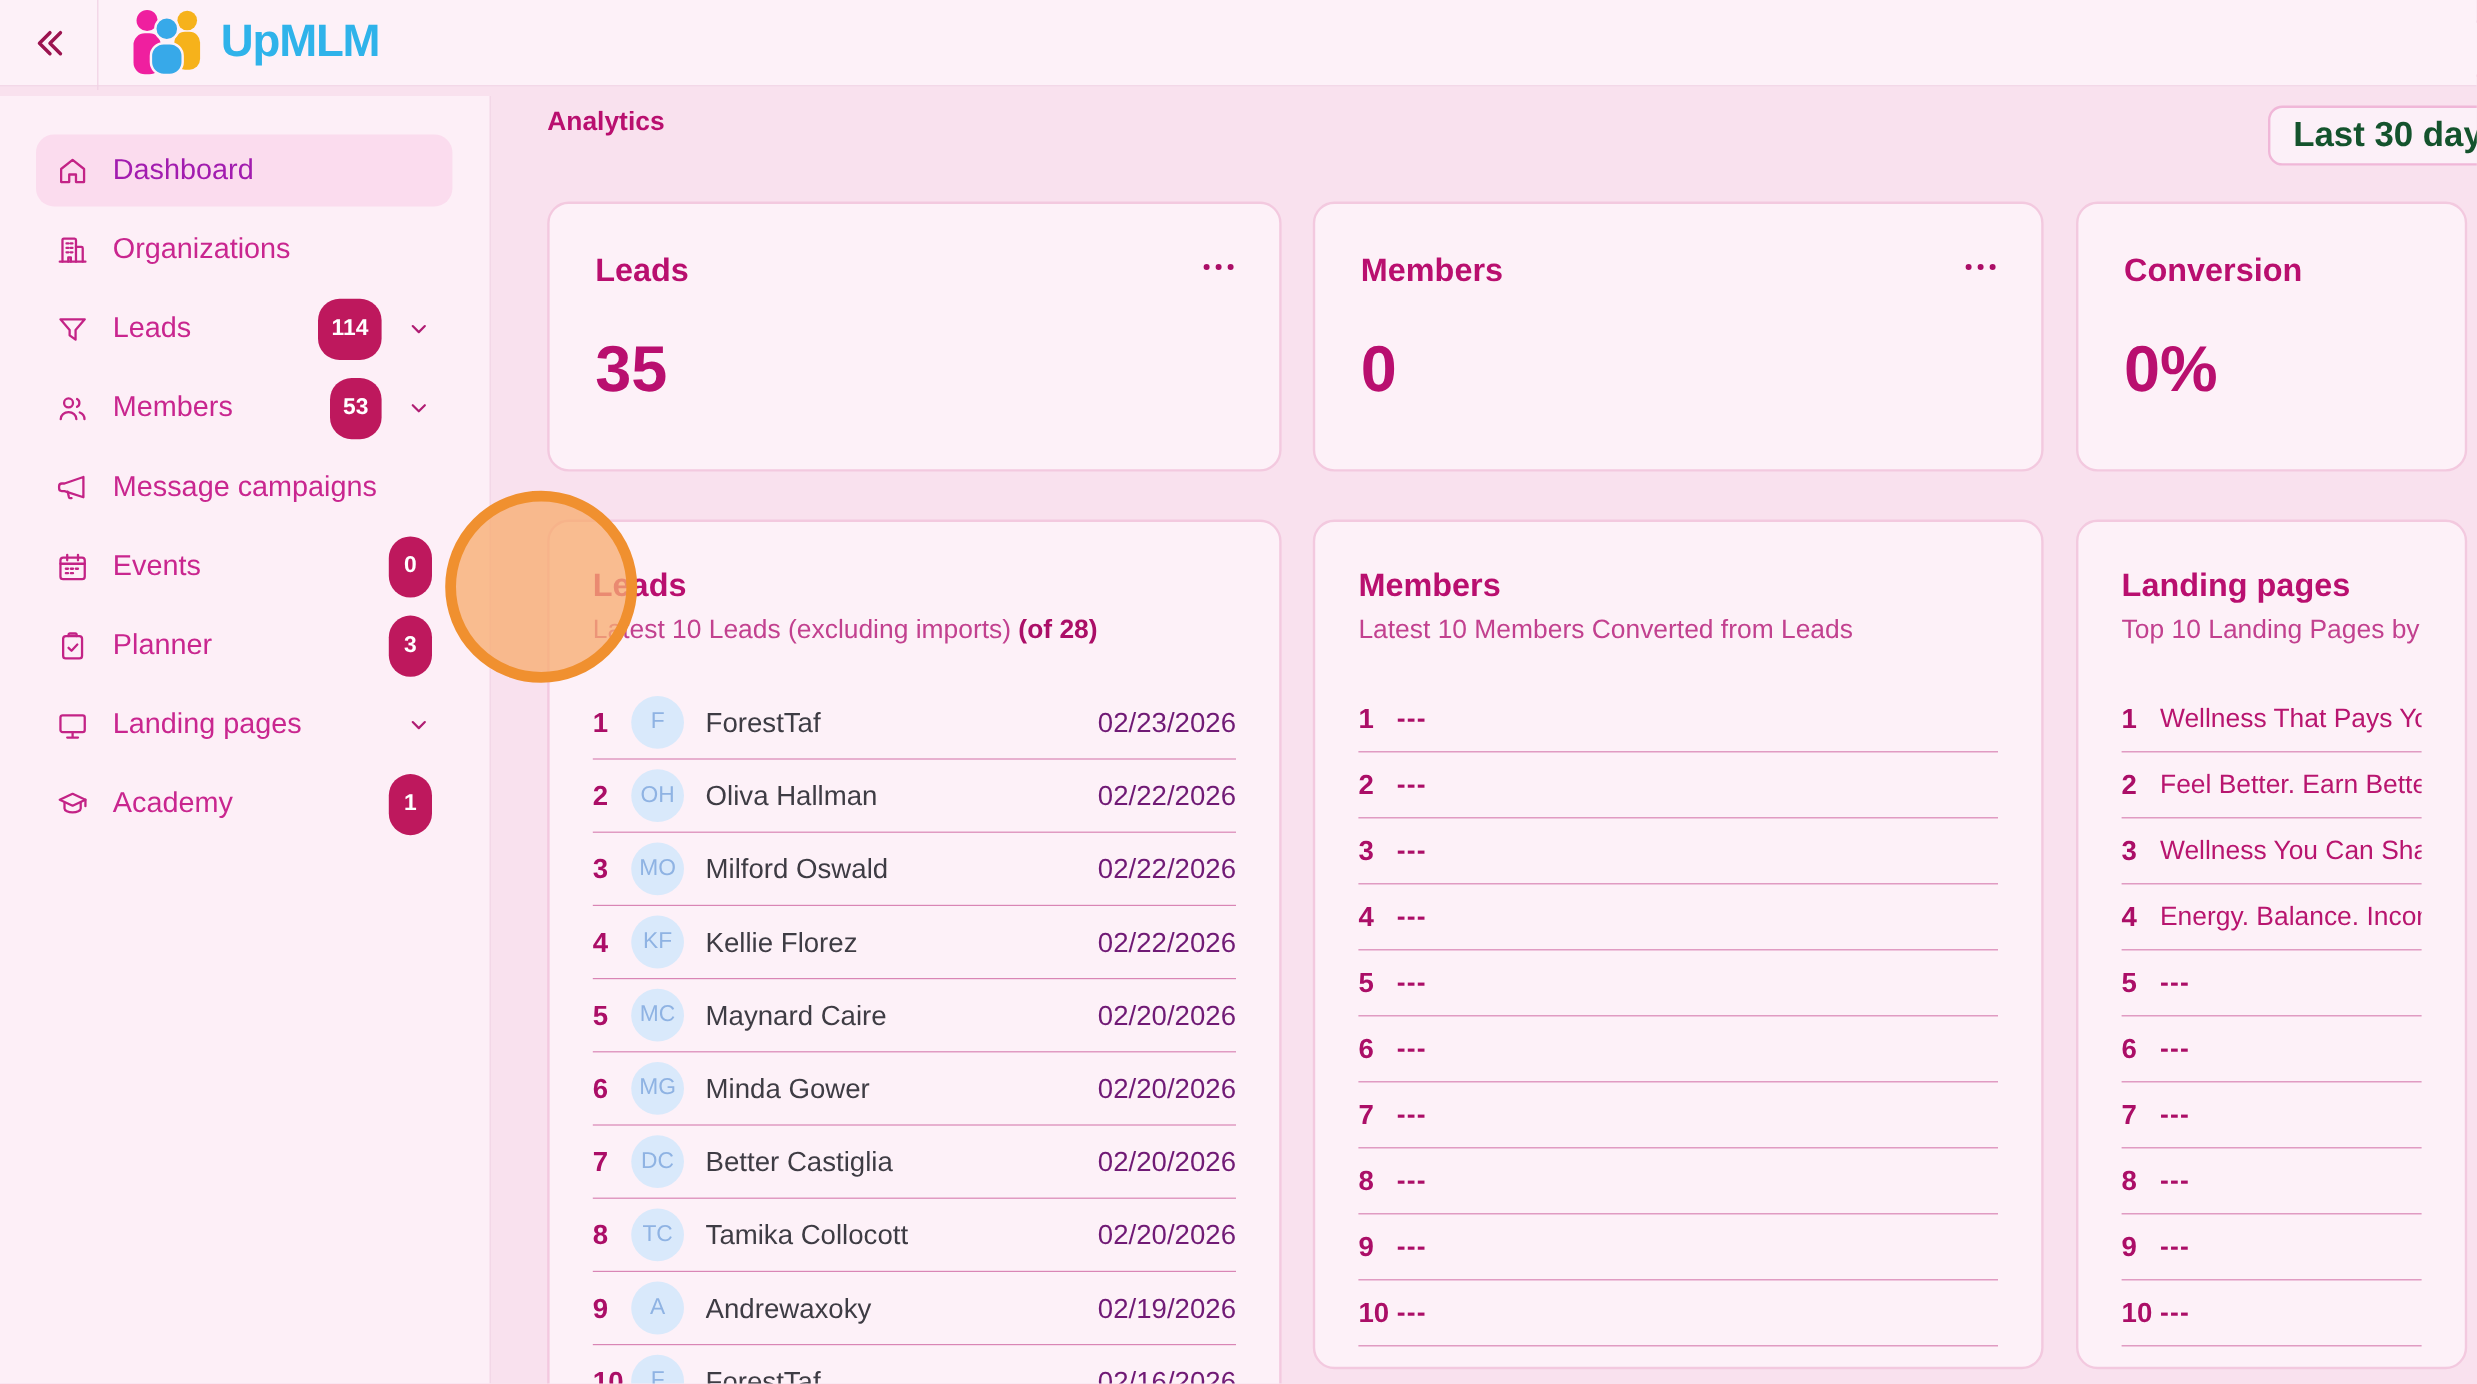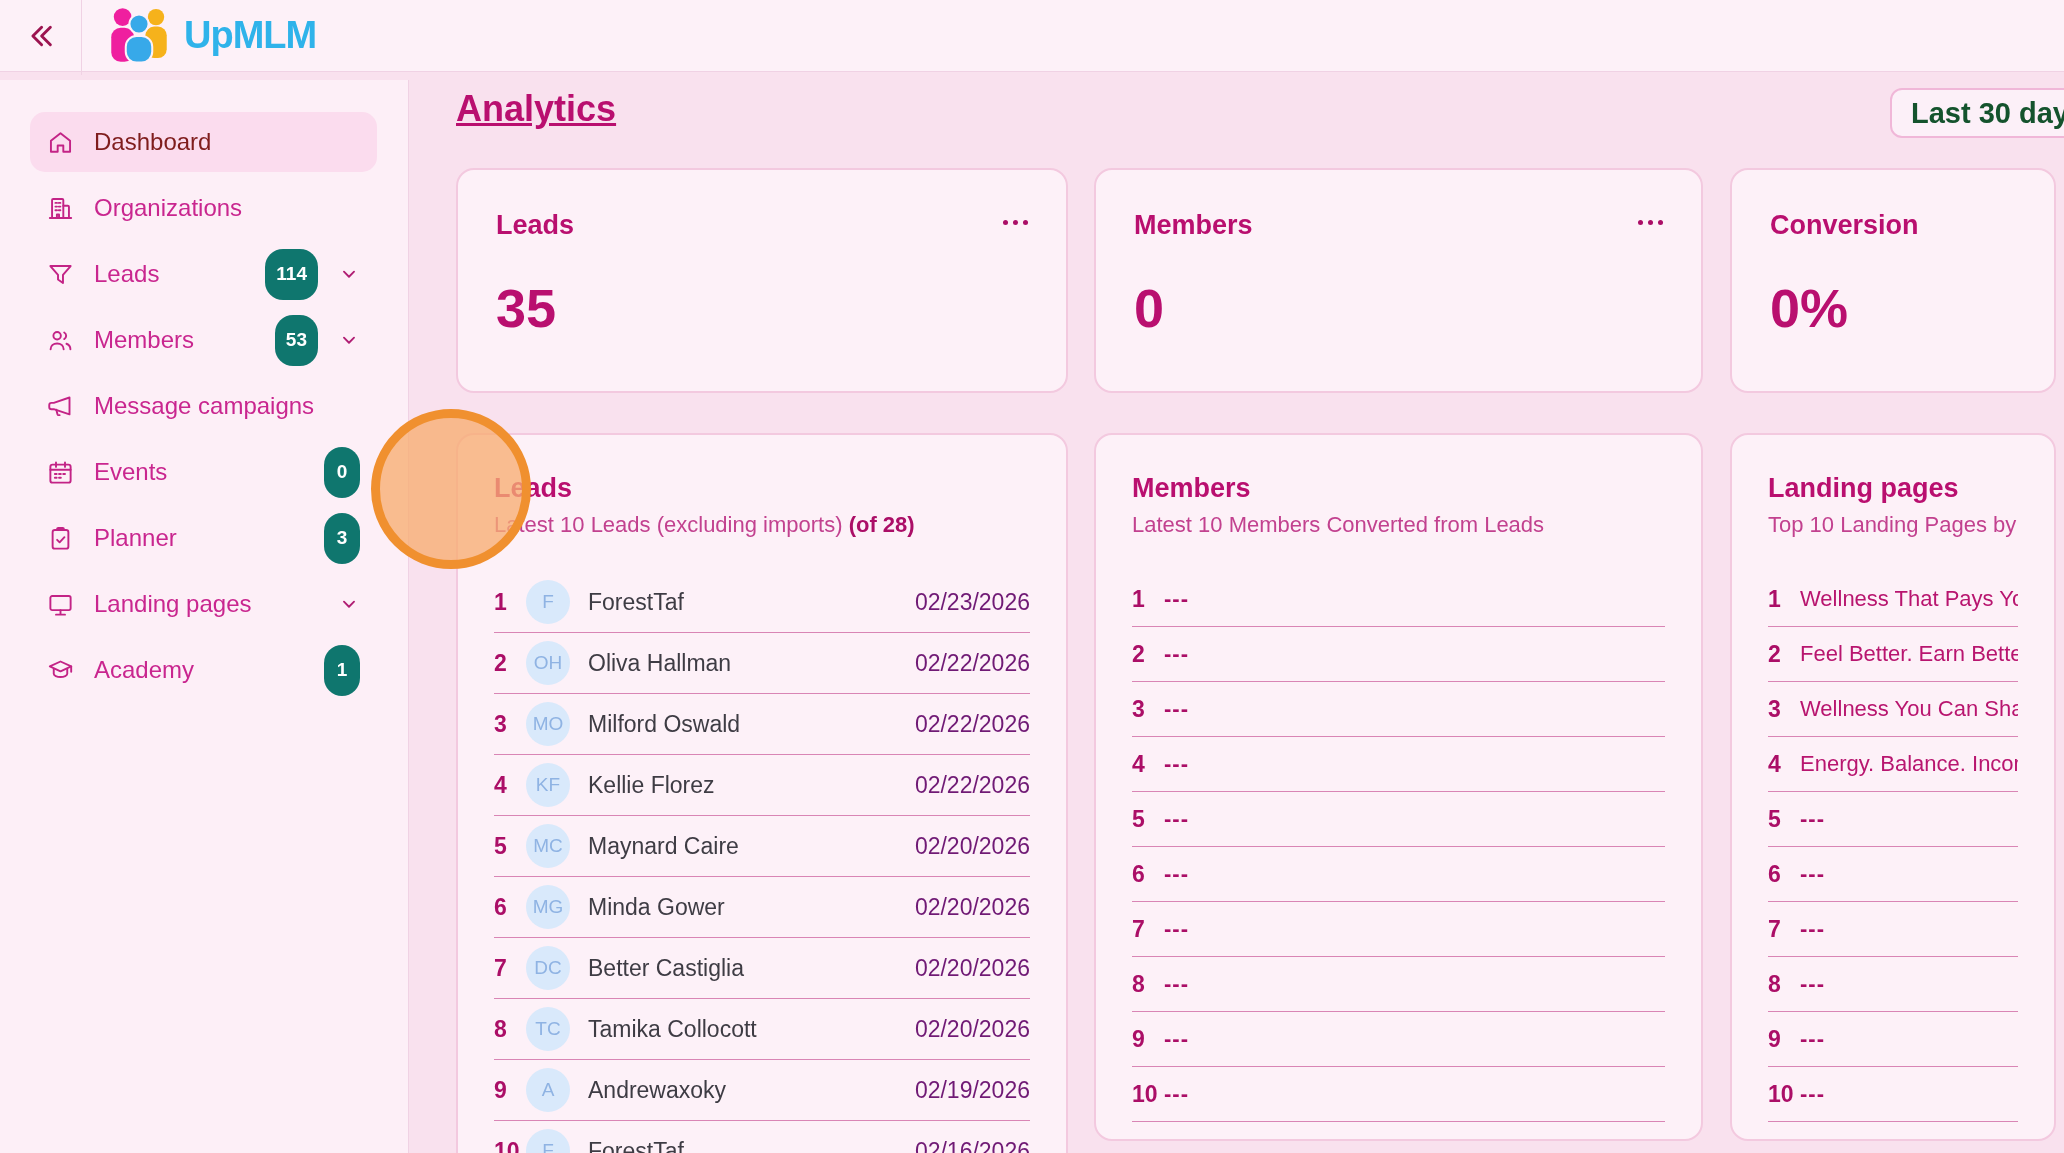--- a/index.html
+++ b/index.html
@@ -38,33 +38,33 @@
   
   .sidebar {
     position:absolute; top:80px; left:0; bottom:0; width:409px;
     background:#fdeff7; border-right:1px solid #f0d2e4; padding-top:32px; z-index:5;
   }
   .nav-item {
     width:347px; height:60px; margin:0 0 6px 30px; border-radius:15px;
     display:flex; align-items:center; gap:20px; padding:0 17px;
     color:#c9268f; font-size:24px; cursor:pointer;
   }
-  .nav-item.active { background:#fbdcee; color:#7f1d1d; }
+  .nav-item.active { background:#fbdcee; color:#a21caf; }
   .nav-icon { flex:none; color:#c32386; }
   .nav-label { white-space:nowrap; }
   .nav-spacer { flex:1; }
   .badge {
-    background:#0f766e; color:#ffffff; font-size:19px; font-weight:700;
+    background:#be185d; color:#ffffff; font-size:19px; font-weight:700;
     height:51px; min-width:36px; padding:0 11px; border-radius:18px;
     display:flex; align-items:center; justify-content:center;
   }
   .chev { color:#b01d73; flex:none; }
 
   
-  .page-title { position:absolute; left:456px; top:88px; font-size:36px; font-weight:700; color:#b90f6f; z-index:2;text-decoration:underline; }
+  .page-title { position:absolute; left:456px; top:88px; font-size:22px; font-weight:700; color:#b90f6f; z-index:2; }
   .date-picker {
     position:absolute; left:1890px; top:88px; height:50px; width:300px;
     background:#fcf0f8; border:2px solid #f0b7d8; border-radius:12px;
     display:flex; align-items:center; gap:13px; padding:0 19px; z-index:2; cursor:pointer;
     white-space:nowrap; overflow:hidden;
   }
   .date-range-label { font-size:29px; font-weight:700; color:#14532d; }
 
   
   .card {

